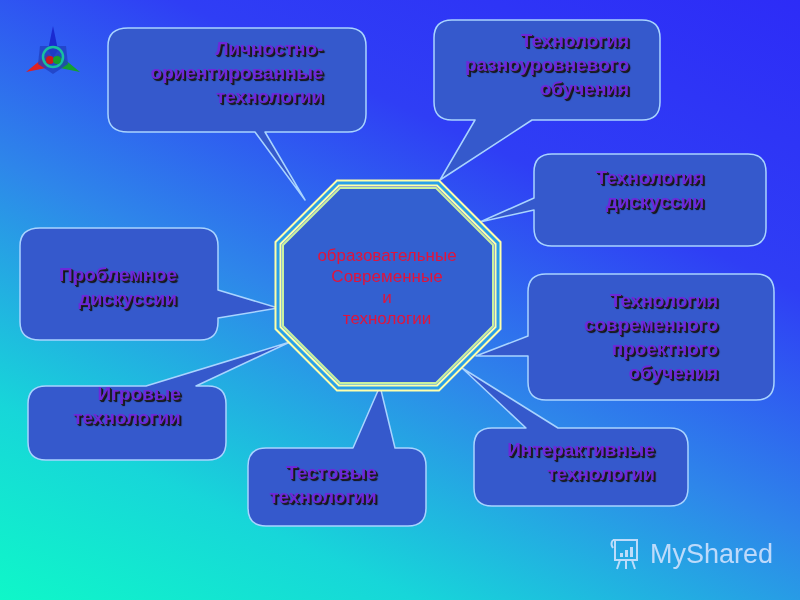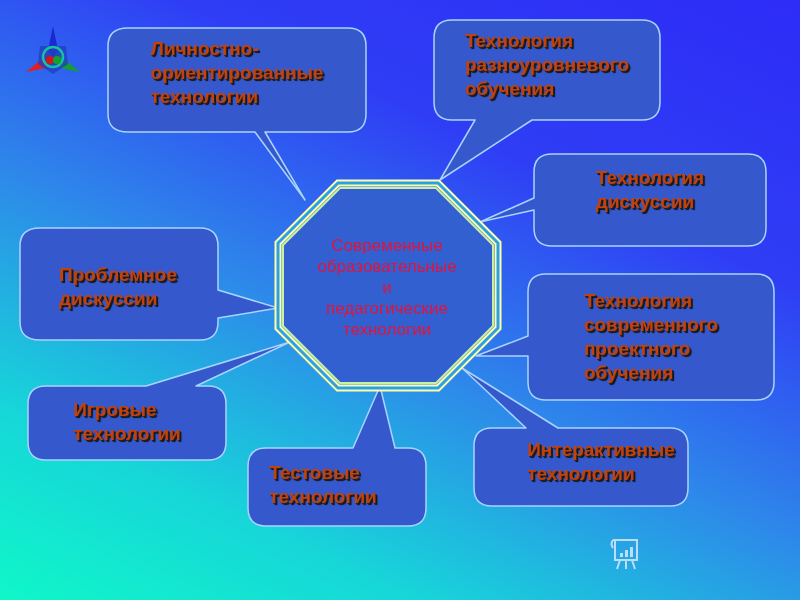--- a/index.html
+++ b/index.html
@@ -2,21 +2,21 @@
 <html><head>
 <meta charset="utf-8">
 <style>
   html, body { margin: 0; padding: 0; }
   body { width: 800px; height: 600px; overflow: hidden; position: relative;
     font-family: "Liberation Sans", "DejaVu Sans", sans-serif; }
   .bg { position: absolute; inset: 0;
     background: linear-gradient(205deg, #2d2cf7 0%, #2f3ef5 30%, #2e86ea 55%, #17d6d9 80%, #0ff7c8 100%); }
   svg.shapes { position: absolute; left: 0; top: 0; }
   .label { position: absolute; display: flex; align-items: center; justify-content: center;
-    text-align: left; font-weight: bold; font-size: 19px; line-height: 24px; color: #c2410c;
+    text-align: right; font-weight: bold; font-size: 19px; line-height: 24px; color: #6d28d9;
     text-shadow: 1px 1px 0 #222, 2px 2px 1px #111; }
   .center-label { position: absolute; left: 282px; top: 222px; width: 210px; height: 130px;
     display: flex; align-items: center; justify-content: center; text-align: center;
     font-size: 17px; line-height: 21px; color: #e0143c; font-weight: normal; }
   .logo-mark { position: absolute; left: 22px; top: 24px; width: 62px; height: 58px; }
   .watermark { position: absolute; left: 608px; top: 536px; display: flex; align-items: center; gap: 6px;
     color: #d8e6ff; font-size: 27px; opacity: 0.85; }
   .watermark svg { width: 36px; height: 36px; }
 </style>
 </head>
@@ -68,41 +68,41 @@
 разноуровневого
 обучения</div>
 <div class="label" style="left:536px;top:158px;width:228px;height:64px;white-space:pre-line;">Технология
 дискуссии</div>
 <div class="label" style="left:22px;top:250px;width:192px;height:74px;white-space:pre-line;">Проблемное
 дискуссии</div>
 <div class="label" style="left:530px;top:278px;width:242px;height:118px;white-space:pre-line;">Технология
 современного
 проектного
 обучения</div>
-<div class="label" style="left:30px;top:388px;width:194px;height:68px;white-space:pre-line;">Игровые
+<div class="label" style="left:30px;top:372px;width:194px;height:68px;white-space:pre-line;">Игровые
 технологии</div>
 <div class="label" style="left:250px;top:450px;width:146px;height:70px;white-space:pre-line;">Тестовые
 технологии</div>
-<div class="label" style="left:476px;top:430px;width:210px;height:64px;white-space:pre-line;padding-left:20px;">Интерактивные
+<div class="label" style="left:476px;top:430px;width:210px;height:64px;white-space:pre-line;">Интерактивные
 технологии</div>
 
 <div class="center-label">
   <div>
+    <div>образовательные</div>
     <div>Современные</div>
-    <div>образовательные</div>
     <div>и</div>
-    <div>педагогические</div>
     <div>технологии</div>
   </div>
 </div>
 
 <div class="watermark">
   <svg viewBox="0 0 36 36">
     <g fill="none" stroke="#d8e6ff" stroke-width="2">
       <path d="M5,4 H30 M7,4 V24 H29 V4"></path>
       <path d="M5,4 Q2,8 5,12"></path>
       <path d="M12,24 L9,33 M18,24 V33 M24,24 L27,33"></path>
     </g>
     <rect x="12" y="17" width="3" height="4" fill="#d8e6ff"></rect>
     <rect x="17" y="14" width="3" height="7" fill="#d8e6ff"></rect>
     <rect x="22" y="11" width="3" height="10" fill="#d8e6ff"></rect>
   </svg>
+  <span>MyShared</span>
 </div>
 
 </body></html>

